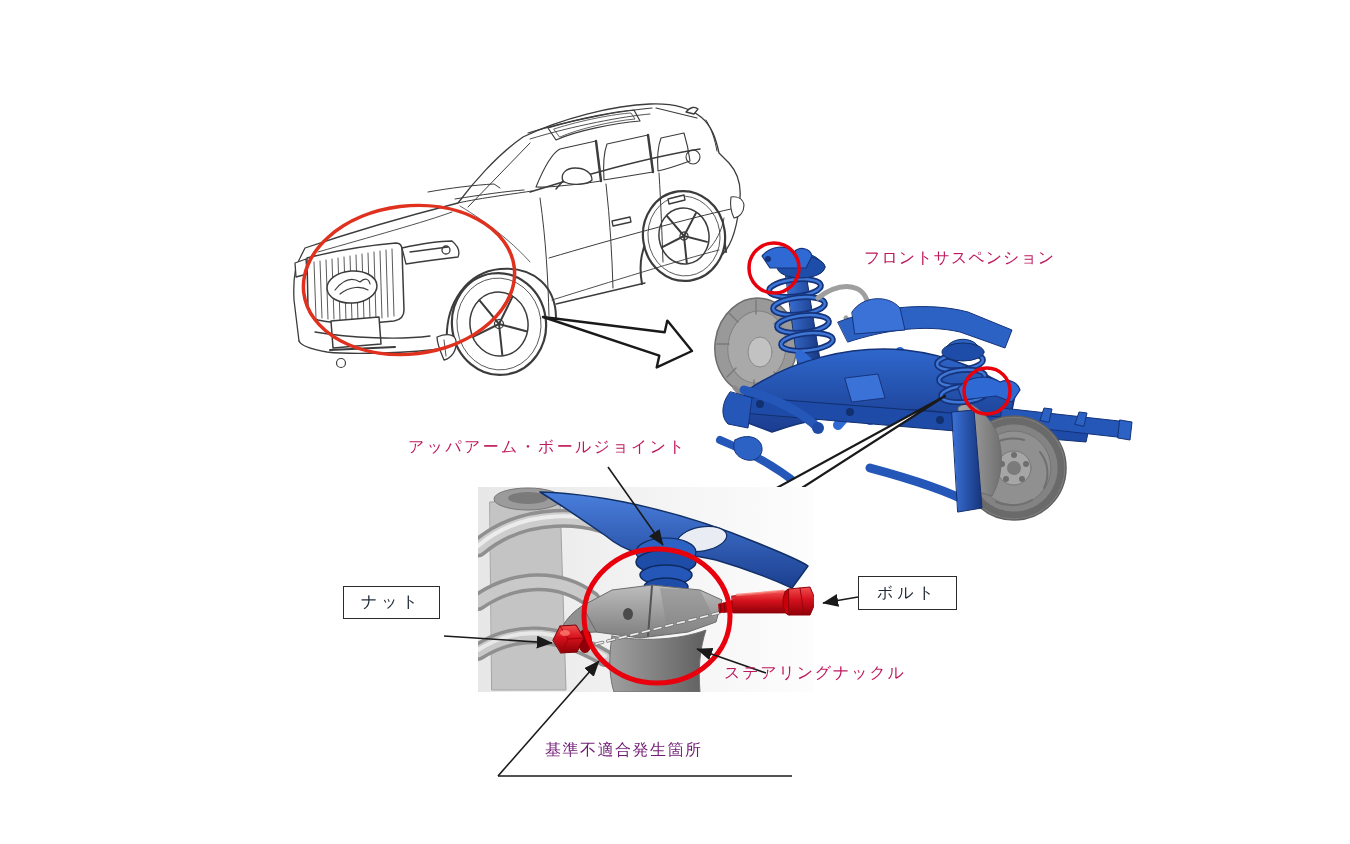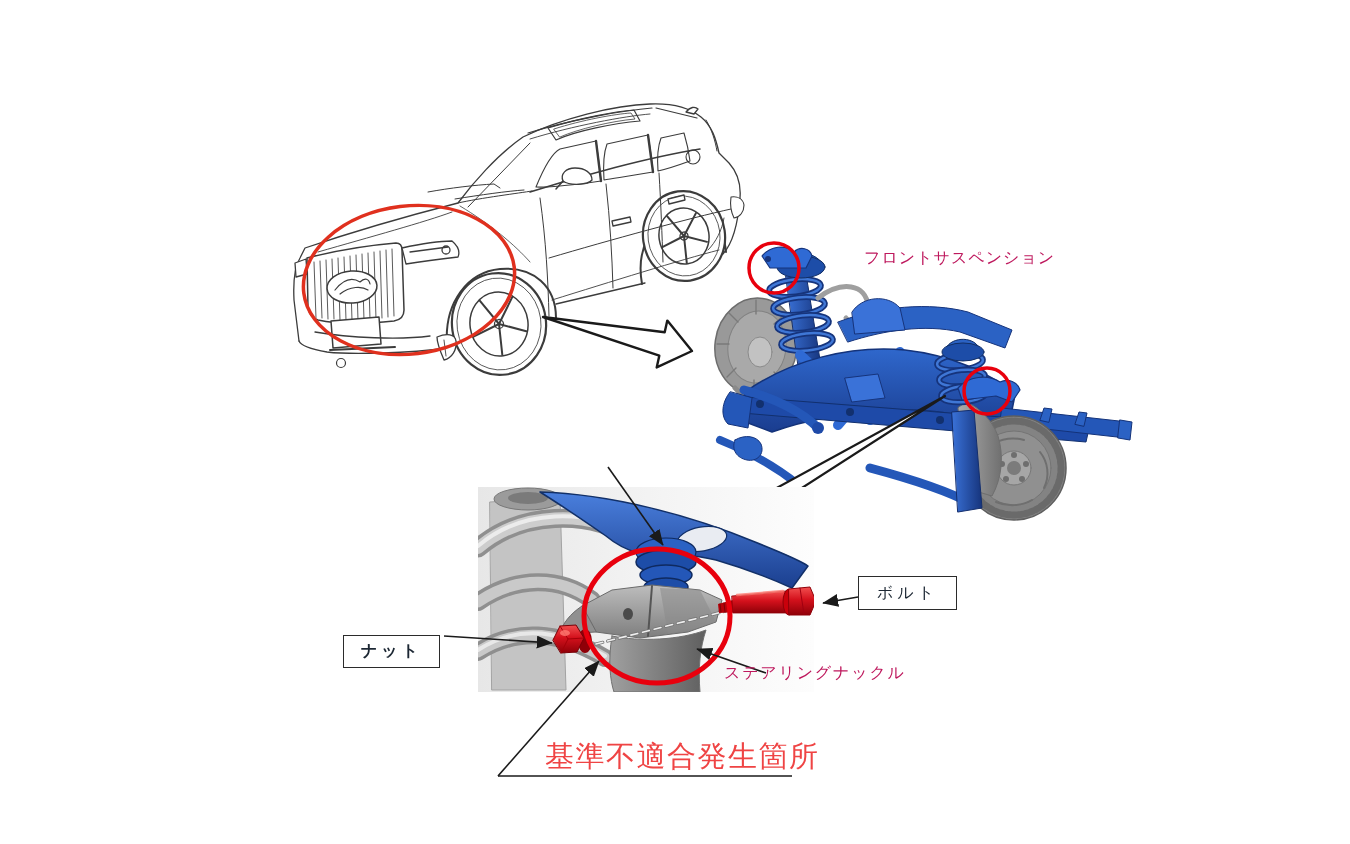--- a/index.html
+++ b/index.html
@@ -6,21 +6,21 @@
   .canvas{
     position:relative;width:1350px;height:844px;background:#fff;overflow:hidden;
     font-family:"Liberation Serif","DejaVu Serif",serif;
   }
   .canvas svg{position:absolute;left:0;top:0;}
   .lbl{
     position:absolute;color:#be185d;font-size:16px;letter-spacing:2px;
     white-space:nowrap;line-height:1.15;z-index:5;
   }
   .lbl-big{
-    position:absolute;color:#ef4444;font-size:29px;letter-spacing:1.5px;
+    position:absolute;color:#701a75;font-size:16px;letter-spacing:1.5px;
     white-space:nowrap;line-height:1.1;z-index:5;font-weight:500;
   }
   .callout-box{
     position:absolute;border:1.6px solid #2b2b2b;background:#fff;color:#1c2733;
     display:flex;align-items:center;justify-content:center;
     font-size:16px;letter-spacing:4px;z-index:5;box-sizing:border-box;text-align:right;
   }
 </style>
 </head>
 <body>
@@ -357,21 +357,22 @@
     <path d="M858,597 L823,603" marker-end="url(#ah)"></path>
     <path d="M444,636 L552,643" marker-end="url(#ah)"></path>
     <path d="M766,673 L697,649" marker-end="url(#ah)"></path>
     <path d="M498,776 L599,661" marker-end="url(#ah)"></path>
     <path d="M498,776 L792,776"></path>
   </g>
 </svg>
 
   <div class="lbl" style="left:864px;top:249px;letter-spacing:1px;">フロントサスペンション</div>
 
+  <div class="lbl" style="left:408px;top:438px;letter-spacing:2.3px;">アッパアーム・ボールジョイント</div>
 
   <div class="callout-box" style="left:858px;top:576px;width:99px;height:34px;">ボルト</div>
 
-  <div class="callout-box" style="left:343px;top:635px;width:97px;height:33px;font-weight:bold;">ナット</div>
+  <div class="callout-box" style="left:343px;top:586px;width:97px;height:33px;">ナット</div>
 
   <div class="lbl" style="left:724px;top:664px;letter-spacing:1.8px;">ステアリングナックル</div>
 
   <div class="lbl-big" style="left:545px;top:741px;">基準不適合発生箇所</div>
 </div>
 
 </body></html>

